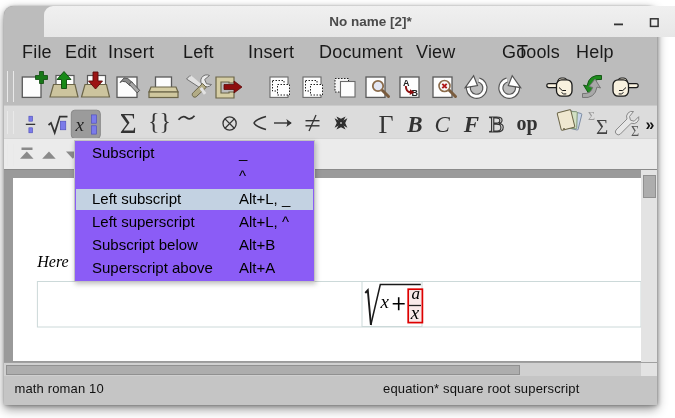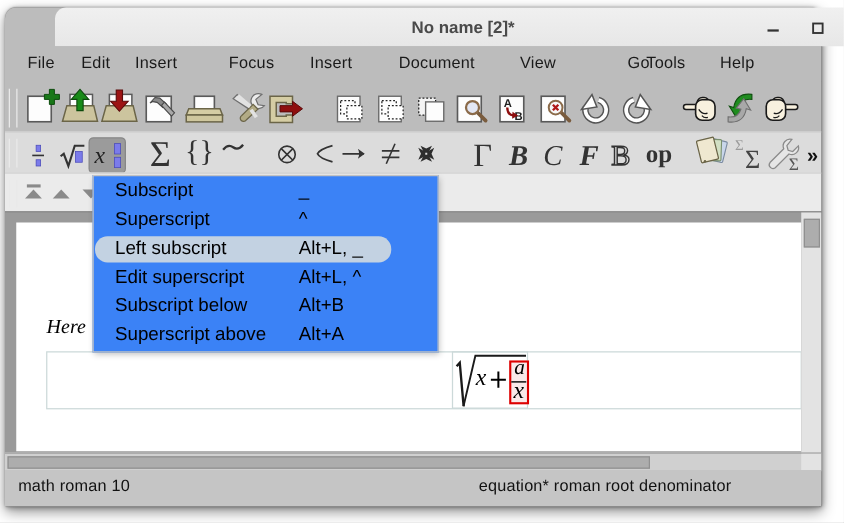--- a/index.html
+++ b/index.html
@@ -4,58 +4,58 @@
 <style>
 html,body{margin:0;padding:0;width:675px;height:418px;background:#fff;
 font-family:"Liberation Sans",sans-serif;position:relative;overflow:hidden;}
 #win{position:absolute;left:4px;top:6px;width:653px;height:399px;
 background:#bcbcbc;border-radius:9px 9px 2px 2px;
 box-shadow:0 4px 11px rgba(0,0,0,.42),1px 1px 4px rgba(0,0,0,.28),0 0 1px rgba(0,0,0,.35);}
 .abs{position:absolute;}
 #titlebar{left:0;top:0;width:653px;height:31px;border-radius:9px 9px 0 0;
 background:linear-gradient(#f0f0f0,#e7e7e7);margin-left:40px;}
 #title{width:100%;text-align:center;font-size:13.5px;font-weight:bold;color:#4a4a4a;top:8px;left:0;}
-#menubar{left:0;top:31px;width:653px;height:28px;background:#bcbcbc;font-size:13px;letter-spacing:0.2px;color:#1a1a1a;}
+#menubar{left:0;top:31px;width:653px;height:28px;background:#bcbcbc;font-size:18px;letter-spacing:0.2px;color:#1a1a1a;}
 #menubar span{position:absolute;top:5px;}
 #tb1{left:0;top:59px;width:653px;height:40px;background:#bcbcbc;}
 #tb2{left:0;top:98.5px;width:653px;height:33px;background:#dcdcdc;border-top:1px solid #cacaca;box-sizing:border-box;}
 #tb3{left:0;top:131.5px;width:653px;height:31.5px;background:#ebebeb;border-top:1px solid #d4d4d4;box-sizing:border-box;}
 #doc{left:0;top:163px;width:653px;height:193px;background:#9a9a9a;border-top:1px solid #8a8a8a;box-sizing:border-box;}
 #page{left:9px;top:8px;width:628px;height:182.5px;background:#fff;}
 #vscroll{left:637px;top:0;width:16px;height:193px;background:#e3e3e3;}
 #vhandle{left:1.5px;top:4.5px;width:13px;height:23px;background:#adadad;border:1px solid #909090;box-sizing:border-box;}
 #hscroll{left:0;top:356px;width:653px;height:14px;background:#d0d0d0;border-top:1px solid #a0a0a0;box-sizing:border-box;}
 #hcorner{left:637px;top:0px;width:16px;height:14px;background:#e3e3e3;}
 #hhandle{left:2px;top:1.5px;width:514px;height:10px;background:#adadad;border:1px solid #909090;box-sizing:border-box;}
 #statusbar{left:0;top:370px;width:653px;height:29px;background:#c5c5c5;font-size:13px;letter-spacing:0.15px;color:#111;}
-#menu{position:absolute;left:74px;top:140px;width:277px;height:142px;background:#3b82f6;
+#menu{position:absolute;left:74px;top:140px;width:241px;height:142px;background:#8b5cf6;
 border:1px solid #c2c2c2;box-sizing:border-box;box-shadow:1px 2px 5px rgba(0,0,0,.25);font-size:15px;color:#000;}
 .mi{position:absolute;left:1px;width:237px;height:23px;}
 .mi .lab{position:absolute;left:16px;top:1px;}
 .mi .sc{position:absolute;left:163px;top:1px;}
-.hili{background:#c3d2e2;height:21px !important;border-radius:10px;}
+.hili{background:#c3d2e2;height:21px !important;}
 .handle{position:absolute;width:4.5px;border-left:1.5px solid #e9e9e9;border-right:1.5px solid #e9e9e9;}
 </style>
 </head>
 <body>
 <div id="win">
   <div id="titlebar" class="abs">
       <div id="title" class="abs">No name [2]*</div>
     <svg class="abs" style="left:560px;top:0" width="93" height="31" viewBox="0 0 93 31">
       <rect x="10" y="17.5" width="9" height="1.8" fill="#333"></rect>
       <rect x="46.5" y="12.8" width="7.6" height="7.6" fill="none" stroke="#333" stroke-width="1.5"></rect>
       <circle cx="81" cy="15.7" r="9" fill="#8cab66"></circle>
       <path d="M77.2,12 L84.8,19.5 M84.8,12 L77.2,19.5" stroke="#fff" stroke-width="2.4" stroke-linecap="round"></path>
     </svg>
   </div>
   <div id="menubar" class="abs">
     <span style="left:18px">File</span>
       <span style="left:61px">Edit</span>
     <span style="left:104px">Insert</span>
-      <span style="left:179px">Focus</span>
+      <span style="left:179px">Left</span>
     <span style="left:244px">Insert</span>
       <span style="left:315px">Document</span>
     <span style="left:412px">View</span>
       <span style="left:498px">Go</span>
     <span style="left:513px">Tools</span>
       <span style="left:572px">Help</span>
   </div>
   <div id="tb1" class="abs">
     <div class="handle" style="left:3px;top:6px;height:31px"></div>
     <svg class="abs" style="left:0;top:0" width="653" height="40" viewBox="0 0 653 40" id="tb1svg">
@@ -247,38 +247,37 @@
     <div id="vscroll" class="abs">
         <div id="vhandle" class="abs"></div>
       </div>
   </div>
   <div id="hscroll" class="abs">
       <div id="hhandle" class="abs"></div>
       <div id="hcorner" class="abs"></div>
     </div>
   <div id="statusbar" class="abs">
     <span class="abs" style="left:10.5px;top:5px">math roman 10</span>
-    <span class="abs" style="left:379px;top:5px">equation* roman root denominator</span>
+    <span class="abs" style="left:379px;top:5px">equation* square root superscript</span>
   </div>
 </div>
 <div id="menu">
   <div class="mi" style="top:2px">
       <span class="lab">Subscript</span>
       <span class="sc">_</span>
     </div>
   <div class="mi" style="top:25px">
-      <span class="lab">Superscript</span>
       <span class="sc">^</span>
     </div>
   <div class="mi hili" style="top:48px">
       <span class="lab">Left subscript</span>
       <span class="sc">Alt+L, _</span>
     </div>
   <div class="mi" style="top:71px">
-      <span class="lab">Edit superscript</span>
+      <span class="lab">Left superscript</span>
       <span class="sc">Alt+L, ^</span>
     </div>
   <div class="mi" style="top:94px">
       <span class="lab">Subscript below</span>
       <span class="sc">Alt+B</span>
     </div>
   <div class="mi" style="top:117px">
       <span class="lab">Superscript above</span>
       <span class="sc">Alt+A</span>
     </div>

